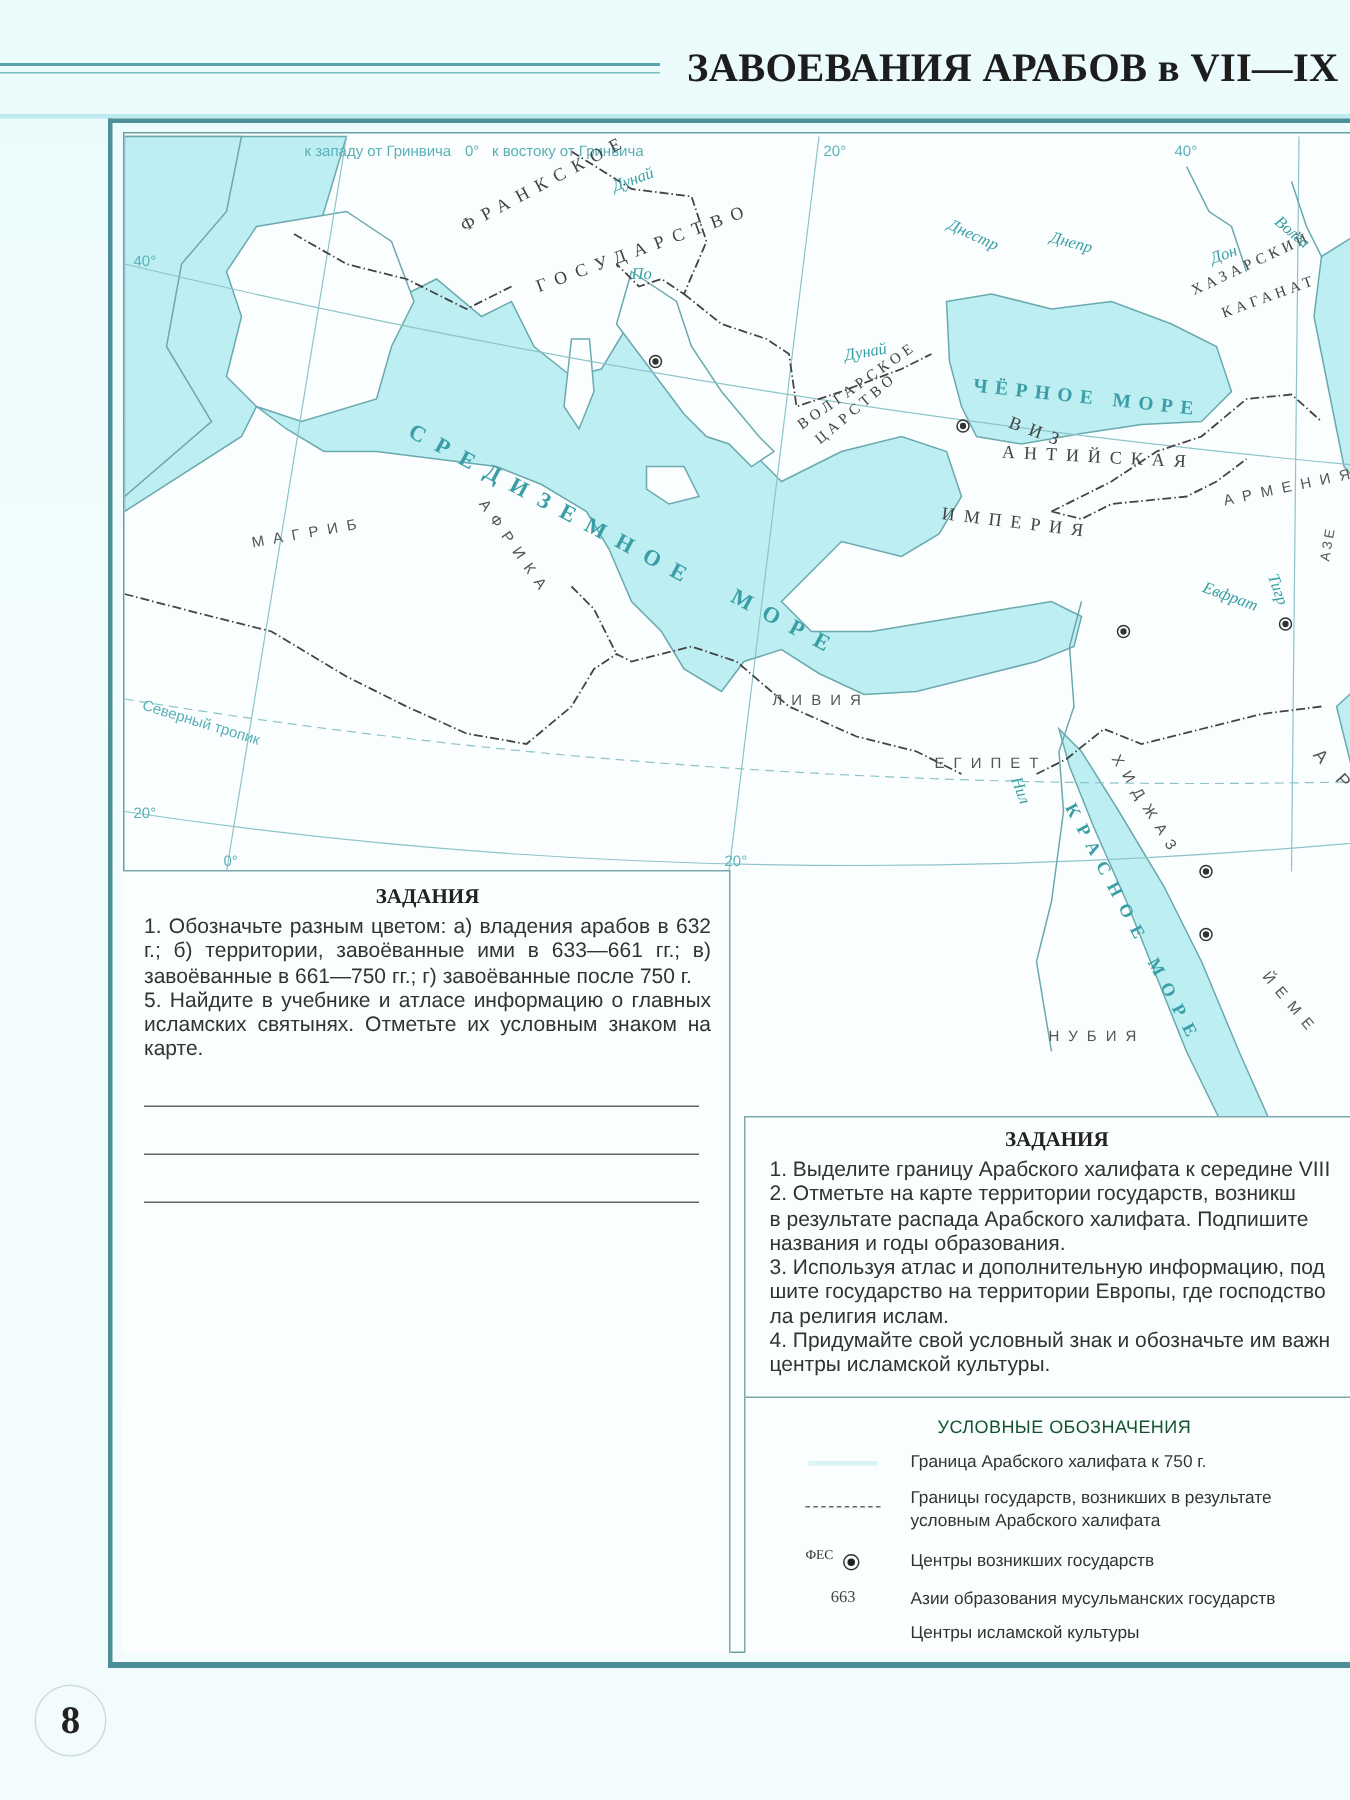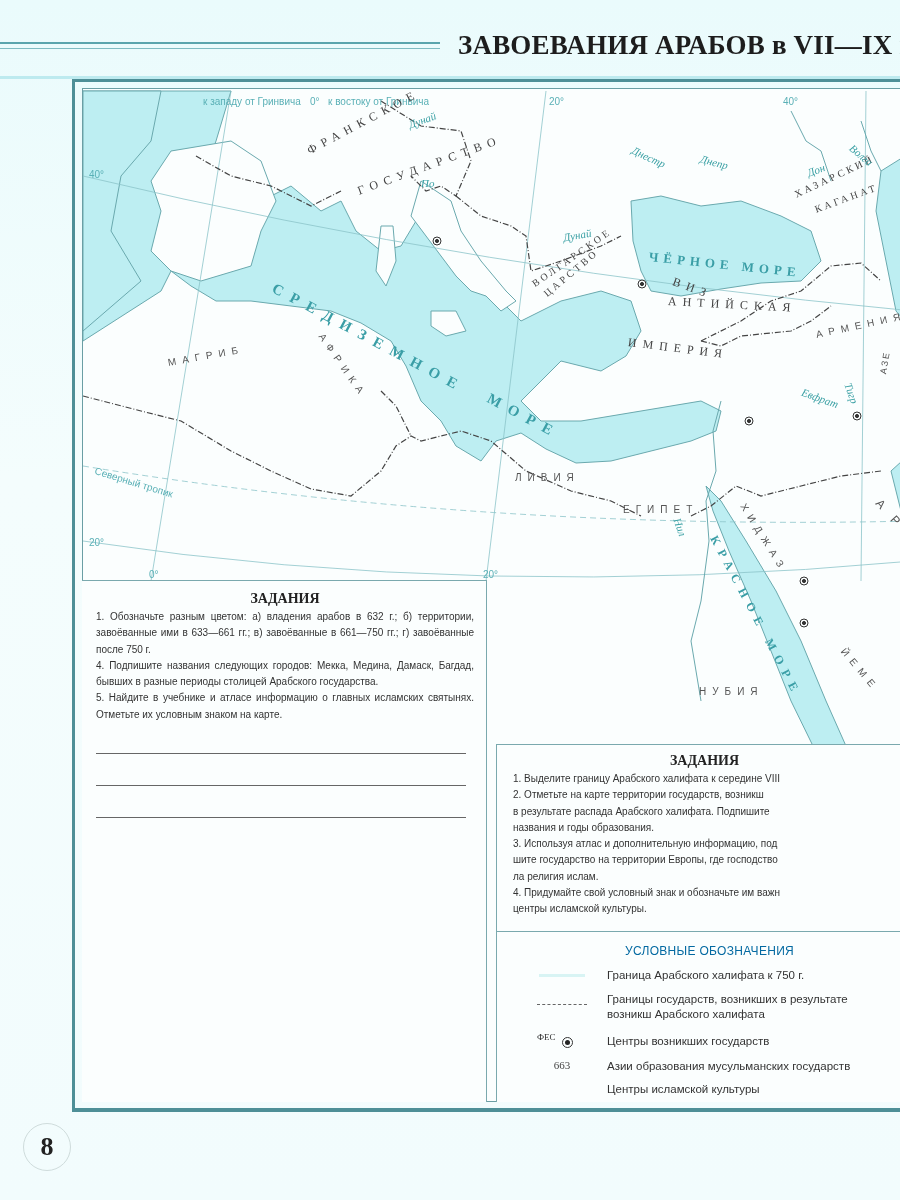--- a/index.html
+++ b/index.html
@@ -22,25 +22,25 @@
     .sea-lbl { font-family: "Liberation Serif", serif; font-weight: bold; color: #3a9ea6; letter-spacing: 9px; font-size: 15px; }
     .state-lbl { font-family: "Liberation Serif", serif; color: #444; letter-spacing: 6px; font-size: 12px; }
     .reg-lbl { color: #555; letter-spacing: 6px; font-size: 10px; }
     .river-lbl { font-family: "Liberation Serif", serif; font-style: italic; color: #3aa0a4; font-size: 11px; }
     .grid-lbl { color: #5ab0b6; font-size: 10px; }
     .tasks-left { position: absolute; left: 82px; top: 580px; width: 405px; height: 522px;
       background: #fbfefe; border-top: 1px solid #7aa9ae; border-right: 1px solid #7aa9ae; box-sizing: border-box; padding: 10px 12px 0 14px; }
     .tasks-right { position: absolute; left: 496px; top: 744px; width: 416px; height: 358px;
       background: #fbfefe; border-top: 1px solid #7aa9ae; border-left: 1px solid #7aa9ae; box-sizing: border-box; }
     .tasks-head { text-align: center; font-family: "Liberation Serif", serif; font-weight: bold; font-size: 14px; color: #222; margin-bottom: 2px; }
-    .task { font-size: 10px; line-height: 16.3px; color: #333; text-align: justify; }
+    .task { font-size: 14px; line-height: 16.3px; color: #333; text-align: justify; }
     .tasks-right .task { white-space: nowrap; overflow: hidden; text-align: left; }
     .write-line { height: 1px; background: #666; margin: 0 8px 0 0; }
     .legend { position: absolute; left: 0; top: 186px; width: 416px; height: 172px; border-top: 1px solid #7aa9ae; }
-    .legend-head { position: absolute; left: 128px; top: 12px; font-size: 12px; color: #0369a1; letter-spacing: .3px; }
+    .legend-head { position: absolute; left: 128px; top: 12px; font-size: 12px; color: #14532d; letter-spacing: .3px; }
     .legend-row { position: absolute; left: 0; width: 416px; }
     .legend-sym { position: absolute; left: 30px; width: 70px; text-align: center; }
     .legend-txt { position: absolute; left: 110px; font-size: 11.5px; color: #333; line-height: 15px; }
     .page-num { position: absolute; left: 23px; top: 1123px; width: 46px; height: 46px; border-radius: 50%;
       border: 1px solid #cfdcdc; text-align: center; line-height: 46px;
       font-family: "Liberation Serif", serif; font-weight: bold; font-size: 26px; color: #222; }
   </style>
 </head>
 <body>
 
@@ -135,21 +135,21 @@
   <span class="lbl state-lbl" style="left:450px;top:190px;transform:rotate(-35deg);transform-origin:left;font-size:10px;letter-spacing:3px;">ВОЛГАРСКОЕ</span>
   <span class="lbl state-lbl" style="left:462px;top:200px;transform:rotate(-40deg);transform-origin:left;font-size:10px;letter-spacing:3px;">ЦАРСТВО</span>
   <span class="lbl state-lbl" style="left:590px;top:185px;transform:rotate(20deg);transform-origin:left;">ВИЗ</span>
   <span class="lbl state-lbl" style="left:585px;top:205px;transform:rotate(3deg);transform-origin:left;">АНТИЙСКАЯ</span>
   <span class="lbl state-lbl" style="left:545px;top:246px;transform:rotate(7deg);transform-origin:left;">ИМПЕРИЯ</span>
   <span class="lbl state-lbl" style="left:712px;top:100px;transform:rotate(-25deg);transform-origin:left;font-size:10px;letter-spacing:3px;">ХАЗАРСКИЙ</span>
   <span class="lbl state-lbl" style="left:732px;top:115px;transform:rotate(-20deg);transform-origin:left;font-size:10px;letter-spacing:3px;">КАГАНАТ</span>
 
   <span class="lbl reg-lbl" style="left:85px;top:268px;transform:rotate(-10deg);transform-origin:left;">МАГРИБ</span>
   <span class="lbl reg-lbl" style="left:238px;top:240px;transform:rotate(55deg);transform-origin:left;">АФРИКА</span>
-  <span class="lbl reg-lbl" style="left:432px;top:383px;">ЛИВИЯ</span>
+  <span class="lbl reg-lbl" style="left:432px;top:373px;">ЛИВИЯ</span>
   <span class="lbl reg-lbl" style="left:540px;top:415px;">ЕГИПЕТ</span>
   <span class="lbl reg-lbl" style="left:588px;top:597px;margin-left:28px;">НУБИЯ</span>
   <span class="lbl reg-lbl" style="left:733px;top:240px;transform:rotate(-12deg);transform-origin:left;">АРМЕНИЯ</span>
   <span class="lbl reg-lbl" style="left:660px;top:410px;transform:rotate(58deg);transform-origin:left;">ХИДЖАЗ</span>
   <span class="lbl reg-lbl" style="left:795px;top:405px;transform:rotate(48deg);transform-origin:left;font-size:12px;letter-spacing:14px;">АРАВИ</span>
   <span class="lbl reg-lbl" style="left:760px;top:555px;transform:rotate(50deg);transform-origin:left;">ЙЕМЕ</span>
   <span class="lbl reg-lbl" style="left:800px;top:280px;transform:rotate(-80deg);transform-origin:left;font-size:9px;letter-spacing:2px;">АЗЕ</span>
 
   <span class="lbl river-lbl" style="left:325px;top:25px;transform:rotate(-20deg);">Дунай</span>
   <span class="lbl river-lbl" style="left:480px;top:140px;transform:rotate(-10deg);">Дунай</span>
@@ -159,21 +159,20 @@
   <span class="lbl river-lbl" style="left:724px;top:75px;transform:rotate(-20deg);">Дон</span>
   <span class="lbl river-lbl" style="left:765px;top:60px;transform:rotate(40deg);">Волга</span>
   <span class="lbl river-lbl" style="left:718px;top:303px;transform:rotate(20deg);">Евфрат</span>
   <span class="lbl river-lbl" style="left:758px;top:298px;transform:rotate(70deg);">Тигр</span>
   <span class="lbl river-lbl" style="left:588px;top:432px;transform:rotate(70deg);">Нил</span>
 </div>
 
 <div class="tasks-left">
   <div class="tasks-head">ЗАДАНИЯ</div>
   <div class="task">1. Обозначьте разным цветом: а) владения арабов в 632 г.; б) территории, завоёванные ими в 633—661 гг.; в) завоёванные в 661—750 гг.; г) завоёванные после 750 г.</div>
-  <div class="task">4. Подпишите названия следующих городов: Мекка, Медина, Дамаск, Багдад, бывших в разные периоды столицей Арабского государства.</div>
   <div class="task">5. Найдите в учебнике и атласе информацию о главных исламских святынях. Отметьте их условным знаком на карте.</div>
   <div style="height:30px;"></div>
   <div class="write-line"></div>
   <div style="height:31px;"></div>
   <div class="write-line"></div>
   <div style="height:31px;"></div>
   <div class="write-line"></div>
 </div>
 
 <div class="tasks-right">
@@ -199,21 +198,21 @@
       </div>
       <div class="legend-txt">Граница Арабского халифата к 750 г.</div>
     </div>
 
     <div class="legend-row" style="top:60px;">
       <div class="legend-sym" style="top:12px;">
         <div style="width:50px;margin:0 auto;border-top:1px dashed #666;"></div>
       </div>
       <div class="legend-txt">
         <div>Границы государств, возникших в результате</div>
-        <div>возникш Арабского халифата</div>
+        <div>условным Арабского халифата</div>
       </div>
     </div>
 
     <div class="legend-row" style="top:102px;">
       <div class="legend-sym" style="top:-6px;text-align:center;">
         <span style="font-family:'Liberation Serif',serif;font-size:9px;color:#333;position:relative;left:-8px;top:-2px;">ФЕС</span>
         <span style="display:inline-block;width:9px;height:9px;border:1px solid #333;border-radius:50%;position:relative;top:6px;left:-6px;">
           <span style="display:block;width:5px;height:5px;background:#222;border-radius:50%;margin:2px;"></span>
         </span>
       </div>

